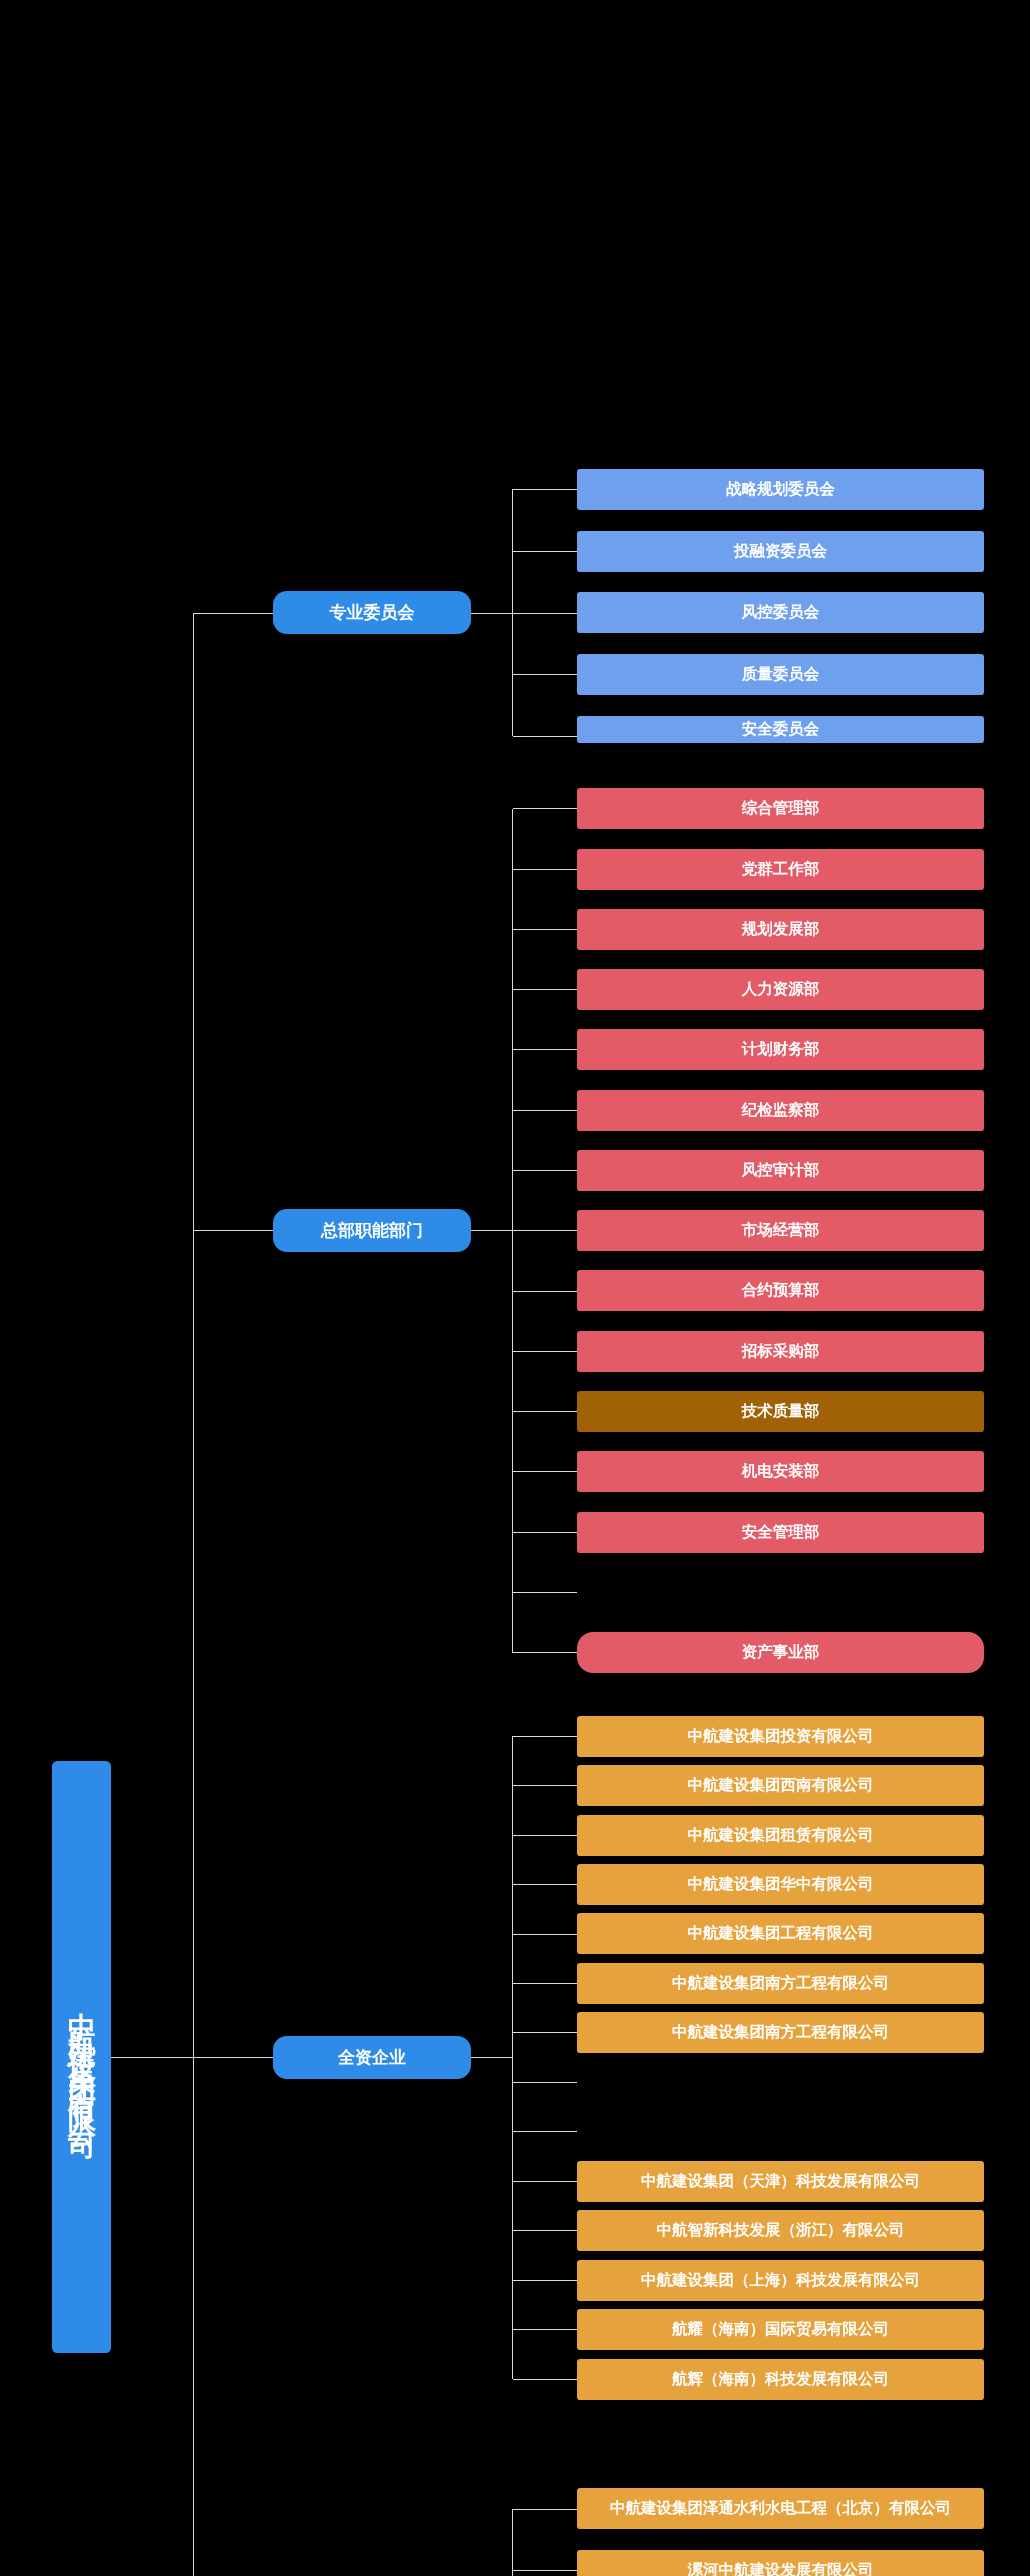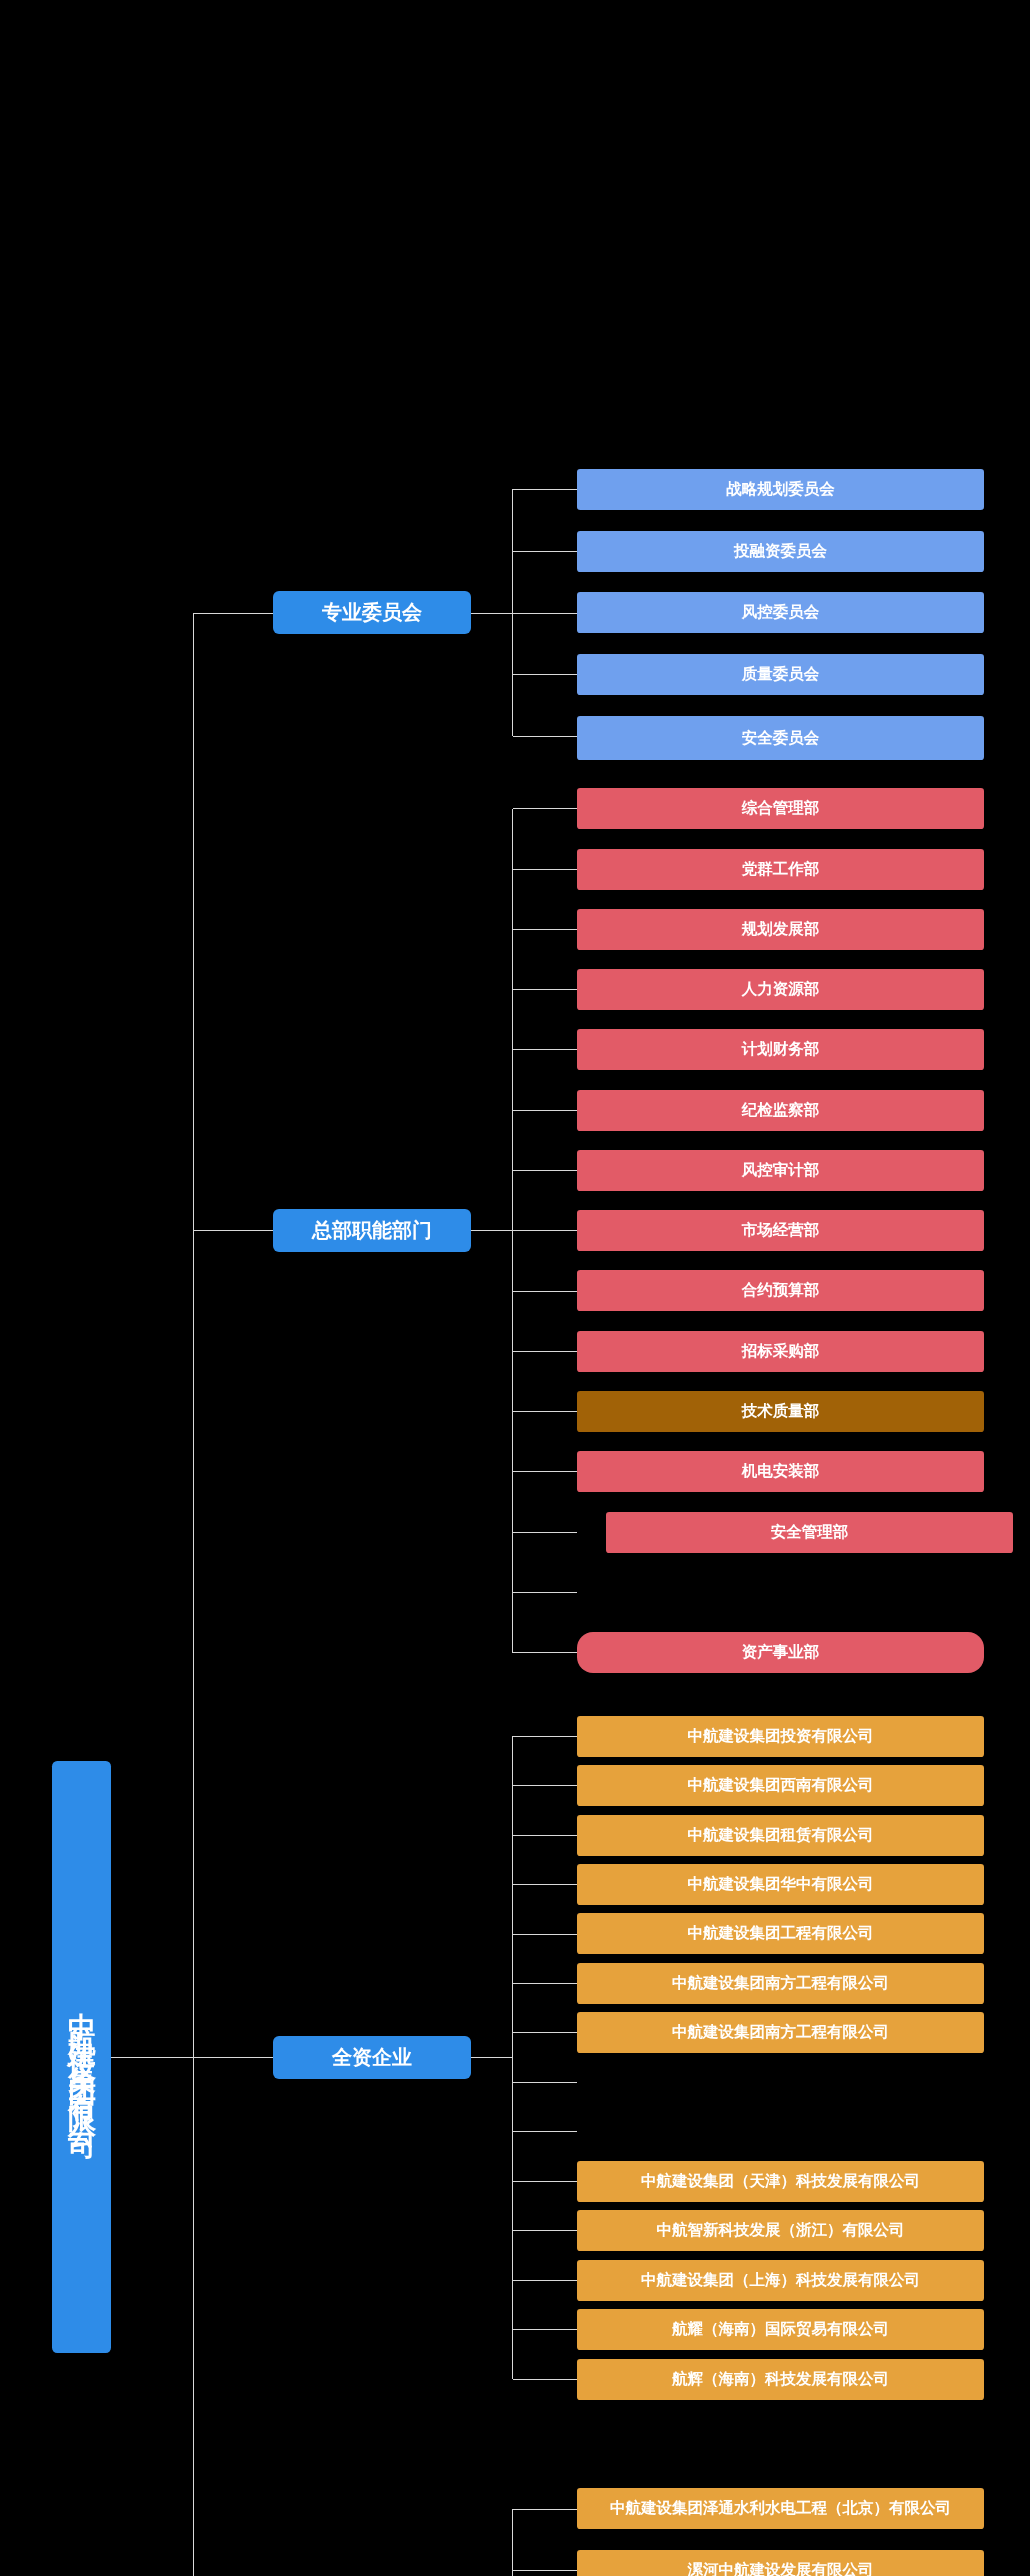--- a/index.html
+++ b/index.html
@@ -25,21 +25,21 @@
     display: flex;
     align-items: center;
     justify-content: center;
     color: #ffffff;
     font-weight: bold;
     box-sizing: border-box;
     border-radius: 3.1px;
     white-space: nowrap;
   }
   .leaf { font-size: 15.5px; border-radius: 3.1px; }
-  .cat  { font-size: 20px; border-radius: 6px; }
+  .cat  { font-size: 17px; border-radius: 14px; }
   .root-node {
     position: absolute;
     z-index: 2;
     left: 52px;
     top: 1761px;
     width: 59px;
     height: 592px;
     border-radius: 5.2px;
     display: flex;
     align-items: center;
@@ -74,21 +74,21 @@
     </div>
     <div class="line" style="left: 513px; top: 551px; width: 64px; height: 1px; background: rgb(217, 217, 217);"></div>
     <div class="node leaf" style="left: 577px; top: 592px; width: 407px; height: 41px; background: rgb(111, 160, 238);">
       <span>风控委员会</span>
     </div>
     <div class="line" style="left: 513px; top: 613px; width: 64px; height: 1px; background: rgb(217, 217, 217);"></div>
     <div class="node leaf" style="left: 577px; top: 654px; width: 407px; height: 41px; background: rgb(111, 160, 238);">
       <span>质量委员会</span>
     </div>
     <div class="line" style="left: 513px; top: 674px; width: 64px; height: 1px; background: rgb(217, 217, 217);"></div>
-    <div class="node leaf" style="left: 577px; top: 716px; width: 407px; height: 44px; background: rgb(111, 160, 238);">
+    <div class="node leaf" style="left: 577px; top: 716px; width: 407px; height: 27px; background: rgb(111, 160, 238);">
       <span>安全委员会</span>
     </div>
     <div class="line" style="left: 513px; top: 736px; width: 64px; height: 1px; background: rgb(217, 217, 217);"></div>
     <div class="line" style="left: 512px; top: 489px; width: 1px; height: 247px; background: rgb(217, 217, 217);"></div>
     <div class="line" style="left: 471px; top: 613px; width: 41px; height: 1px; background: rgb(217, 217, 217);"></div>
     <div class="line" style="left: 193px; top: 613px; width: 80px; height: 1px; background: rgb(217, 217, 217);"></div>
     <div class="node cat" style="left: 273px; top: 1209px; width: 198px; height: 43px; background: rgb(46, 140, 232);">
       <span>总部职能部门</span>
     </div>
     <div class="node leaf" style="left: 577px; top: 788px; width: 407px; height: 41px; background: rgb(226, 91, 103);">
@@ -132,21 +132,21 @@
     </div>
     <div class="line" style="left: 513px; top: 1351px; width: 64px; height: 1px; background: rgb(217, 217, 217);"></div>
     <div class="node leaf" style="left: 577px; top: 1391px; width: 407px; height: 41px; background: #a16207;">
       <span>技术质量部</span>
     </div>
     <div class="line" style="left: 513px; top: 1411px; width: 64px; height: 1px; background: rgb(217, 217, 217);"></div>
     <div class="node leaf" style="left: 577px; top: 1451px; width: 407px; height: 41px; background: rgb(226, 91, 103);">
       <span>机电安装部</span>
     </div>
     <div class="line" style="left: 513px; top: 1471px; width: 64px; height: 1px; background: rgb(217, 217, 217);"></div>
-    <div class="node leaf" style="left: 577px; top: 1512px; width: 407px; height: 41px; background: rgb(226, 91, 103); margin-left: 29px;">
+    <div class="node leaf" style="left: 577px; top: 1512px; width: 407px; height: 41px; background: rgb(226, 91, 103);">
       <span>安全管理部</span>
     </div>
     <div class="line" style="left: 513px; top: 1532px; width: 64px; height: 1px; background: rgb(217, 217, 217);"></div>
     <div class="line" style="left: 513px; top: 1592px; width: 64px; height: 1px; background: rgb(217, 217, 217);"></div>
     <div class="node leaf" style="left: 577px; top: 1632px; width: 407px; height: 41px; background: rgb(226, 91, 103); border-radius: 16px;">
       <span>资产事业部</span>
     </div>
     <div class="line" style="left: 513px; top: 1652px; width: 64px; height: 1px; background: rgb(217, 217, 217);"></div>
     <div class="line" style="left: 512px; top: 809px; width: 1px; height: 844px; background: rgb(217, 217, 217);"></div>
     <div class="line" style="left: 471px; top: 1230px; width: 41px; height: 1px; background: rgb(217, 217, 217);"></div>

